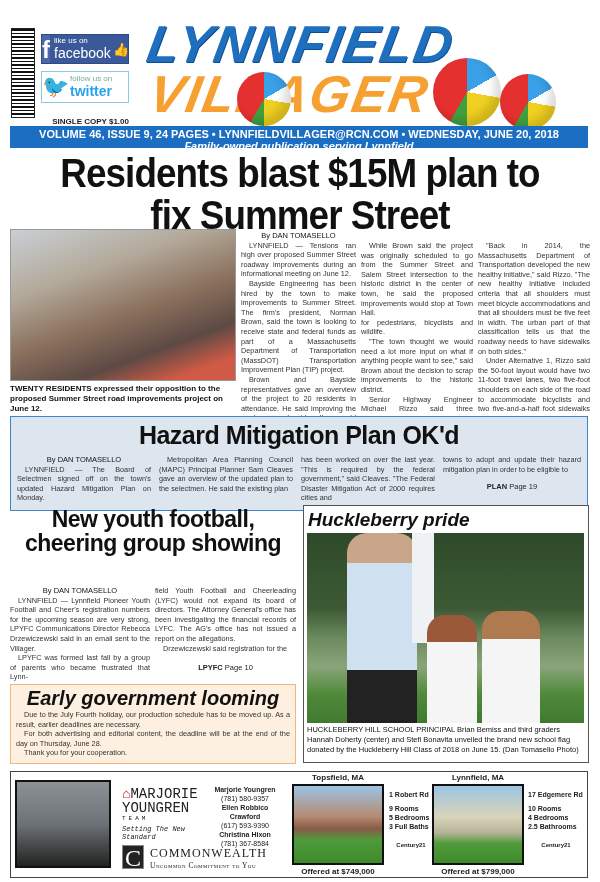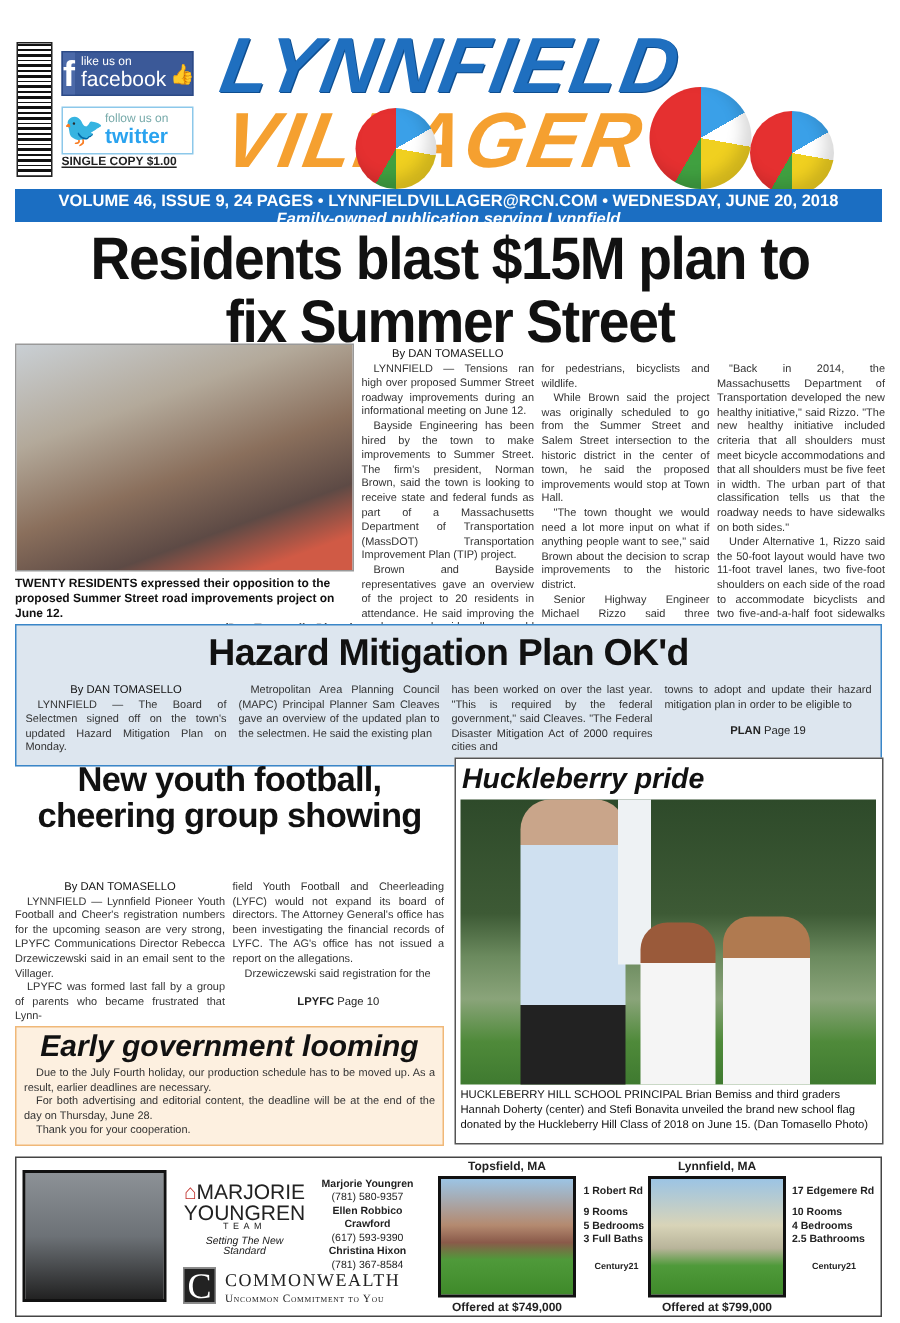--- a/index.html
+++ b/index.html
@@ -11,21 +11,21 @@
   .fb .f { width: 22px; height: 100%; background: #4b69a8; font: bold 24px "Liberation Sans", sans-serif; text-align: center; line-height: 30px; }
   .fb .t { padding-left: 4px; line-height: 1; font-family: "Liberation Sans Narrow", "Liberation Sans", sans-serif; }
   .fb .t small { display:block; font-size: 8px; }
   .fb .t b { font-size: 14px; font-weight: normal; }
   .fb .thumb { margin-left: 3px; font-size: 13px; }
   .tw { left: 41px; top: 71px; width: 88px; height: 32px; border: 1px solid #8cc8ea; background: #fff; display:flex; align-items:center; }
   .tw .bird { width: 28px; text-align:center; color: #2aa3ef; font-size: 22px; }
   .tw .t { line-height: 1; color: #2aa3ef; }
   .tw .t small { display:block; font-size: 8px; color: #7aa; }
   .tw .t b { font-size: 14px; }
-  .single { left: 41px; top: 103px; width: 88px; text-align: left; font-size: 8px; font-weight: bold; text-decoration: underline; }
+  .single { left: 41px; top: 117px; width: 88px; text-align: right; font-size: 8px; font-weight: bold; }
   .logo1 { left: 148px; top: 14px; font: italic bold 52px "Liberation Sans", sans-serif; color: #1f6fbf; letter-spacing: 2px; transform: skewX(-10deg); text-shadow: 1px 1px 0 #0d4d8f; }
   .logo2 { left: 150px; top: 64px; font: italic bold 52px "Liberation Sans", sans-serif; color: #f5a030; letter-spacing: 2px; transform: skewX(-10deg); }
   .ball { border-radius: 50%; background: conic-gradient(#3aa0e8 0 60deg, #ffffff 60deg 100deg, #f0d020 100deg 180deg, #40a040 180deg 210deg, #e53030 210deg 360deg); box-shadow: inset -6px -6px 10px rgba(0,0,0,0.15); }
   .bar { left: 10px; top: 126px; width: 578px; height: 22px; background: #1b6ec2; color: #fff; text-align: center; }
   .bar .l1 { font-size: 11px; font-weight: bold; padding-top: 2px; }
   .bar .l2 { font-size: 11px; font-style: italic; font-weight: bold; }
   
   .headline { left: 0; top: 152px; width: 600px; text-align: center; font: bold 40px "Liberation Sans", sans-serif; line-height: 42px; color: #111; letter-spacing: -1px; transform: scaleX(0.92); }
   .photo1 { left: 10px; top: 229px; width: 226px; height: 152px; background: linear-gradient(160deg, #c9cfd4 0%, #b3a99a 30%, #8a6f5c 55%, #5d4a45 75%, #d05a45 90%); border: 1px solid #999; }
   .cap { font-size: 8px; line-height: 10px; color: #111; }
@@ -86,22 +86,22 @@
   <b>TWENTY RESIDENTS</b><b> expressed their opposition to the proposed Summer Street road improvements project on June 12.</b>
   <div style="text-align:right;font-weight:bold;">(Dan Tomasello Photo)</div>
 </div>
 <div class="abs col" style="left:241px;top:231px;width:115px;">
   <div class="byline">By DAN TOMASELLO</div>
   <p>LYNNFIELD — Tensions ran high over proposed Summer Street roadway improvements during an informational meeting on June 12.</p>
   <p>Bayside Engineering has been hired by the town to make improvements to Summer Street. The firm's president, Norman Brown, said the town is looking to receive state and federal funds as part of a Massachusetts Department of Transportation (MassDOT) Transportation Improvement Plan (TIP) project.</p>
   <p>Brown and Bayside representatives gave an overview of the project to 20 residents in attendance. He said improving the roadway and sidewalks would make them safer</p>
 </div>
 <div class="abs col" style="left:361px;top:241px;width:112px;">
+  <p>While Brown said the project was originally scheduled to go from the Summer Street and Salem Street intersection to the historic district in the center of town, he said the proposed improvements would stop at Town Hall.</p>
   <p style="text-indent:0">for pedestrians, bicyclists and wildlife.</p>
-  <p>While Brown said the project was originally scheduled to go from the Summer Street and Salem Street intersection to the historic district in the center of town, he said the proposed improvements would stop at Town Hall.</p>
   <p>"The town thought we would need a lot more input on what if anything people want to see," said Brown about the decision to scrap improvements to the historic district.</p>
   <p>Senior Highway Engineer Michael Rizzo said three alternatives are being considered as part of the project.</p>
 </div>
 <div class="abs col" style="left:478px;top:241px;width:112px;">
   <p>"Back in 2014, the Massachusetts Department of Transportation developed the new healthy initiative," said Rizzo. "The new healthy initiative included criteria that all shoulders must meet bicycle accommodations and that all shoulders must be five feet in width. The urban part of that classification tells us that the roadway needs to have sidewalks on both sides."</p>
   <p>Under Alternative 1, Rizzo said the 50-foot layout would have two 11-foot travel lanes, two five-foot shoulders on each side of the road to accommodate bicyclists and two five-and-a-half foot sidewalks on each side of the street.</p>
   <div class="jump" style="margin-top:3px;"><b>PROJECT</b><span> Page 8</span></div>
 </div>
 
 <div class="abs hazard">
@@ -156,21 +156,21 @@
   <div style="position:absolute;left:105px;top:0;width:22px;height:110px;background:#eef2f4;"></div>
   <div style="position:absolute;left:120px;top:82px;width:50px;height:108px;background:linear-gradient(180deg,#9a5a3a 0 25%,#f5f5f5 25%);border-radius:18px 18px 0 0;"></div>
   <div style="position:absolute;left:175px;top:78px;width:58px;height:112px;background:linear-gradient(180deg,#b07a50 0 25%,#f5f5f5 25%);border-radius:18px 18px 0 0;"></div>
 </div>
 <div class="abs cap" style="left:307px;top:725px;width:278px;font-weight:normal;font-size:7.5px;line-height:10px;">
   <span>HUCKLEBERRY HILL SCHOOL PRINCIPAL</span><span> Brian Bemiss and third graders Hannah Doherty (center) and Stefi Bonavita unveiled the brand new school flag donated by the Huckleberry Hill Class of 2018 on June 15. (Dan Tomasello Photo)</span>
 </div>
 
 <div class="abs ad"></div>
 <div class="abs adphoto"></div>
-<div class="abs" style="left:122px;top:787px;width:82px;text-align:center;font-family:Liberation Sans, sans-serif;color:#222;">
+<div class="abs" style="left:122px;top:787px;width:82px;font-family:Liberation Mono, monospace;color:#222;">
   <div style="font-size:14px;line-height:14px;"><span style="color:#c0302a;">⌂</span><span>MARJORIE</span></div>
   <div style="font-size:14px;line-height:14px;">YOUNGREN</div>
   <div style="font-size:6px;letter-spacing:3px;">TEAM</div>
   <div style="font-size:7px;font-style:italic;margin-top:3px;">Setting The New Standard</div>
 </div>
 <div class="abs adtxt" style="left:210px;top:785px;width:70px;text-align:center;">
   <div>Marjorie Youngren</div>
   <div style="font-weight:normal">(781) 580-9357</div>
   <div>Ellen Robbico Crawford</div>
   <div style="font-weight:normal">(617) 593-9390</div>

